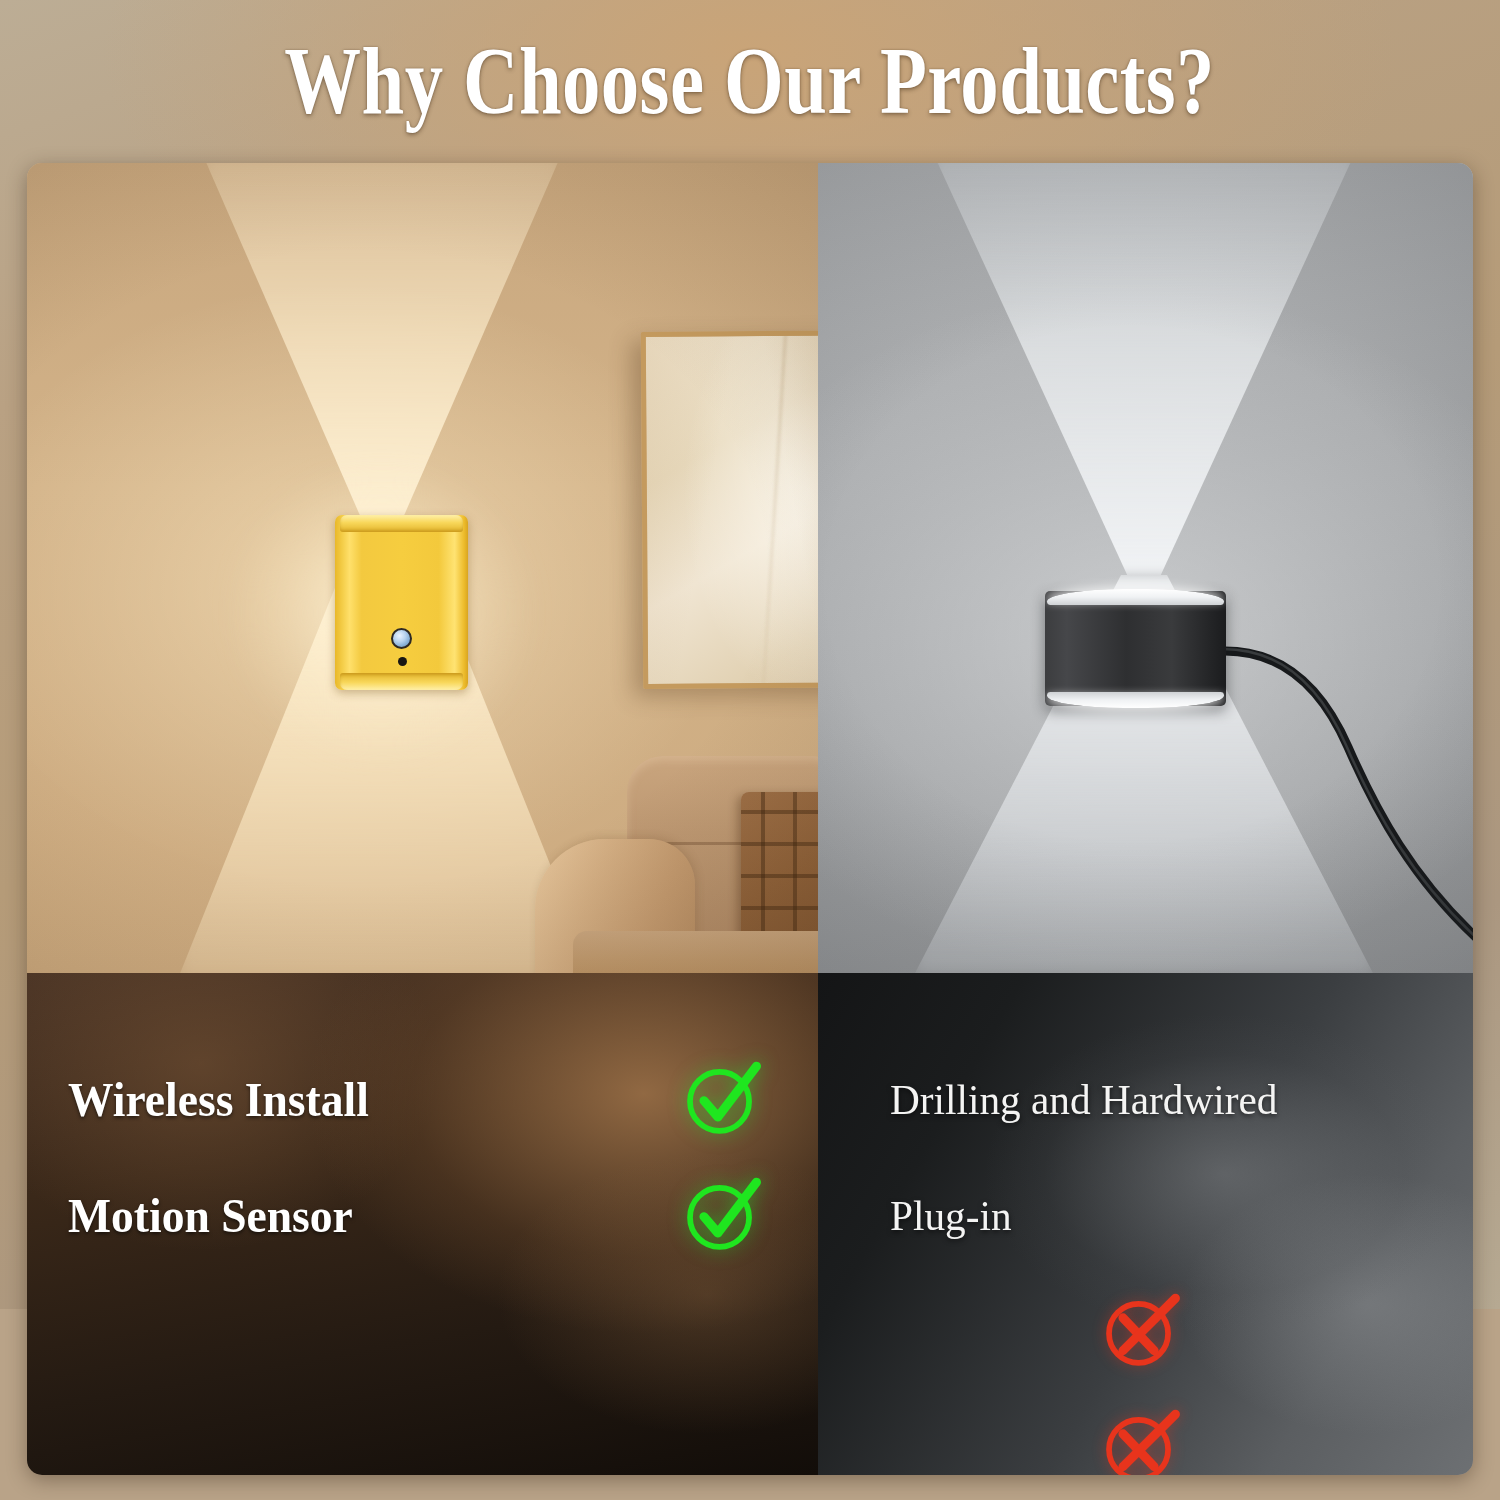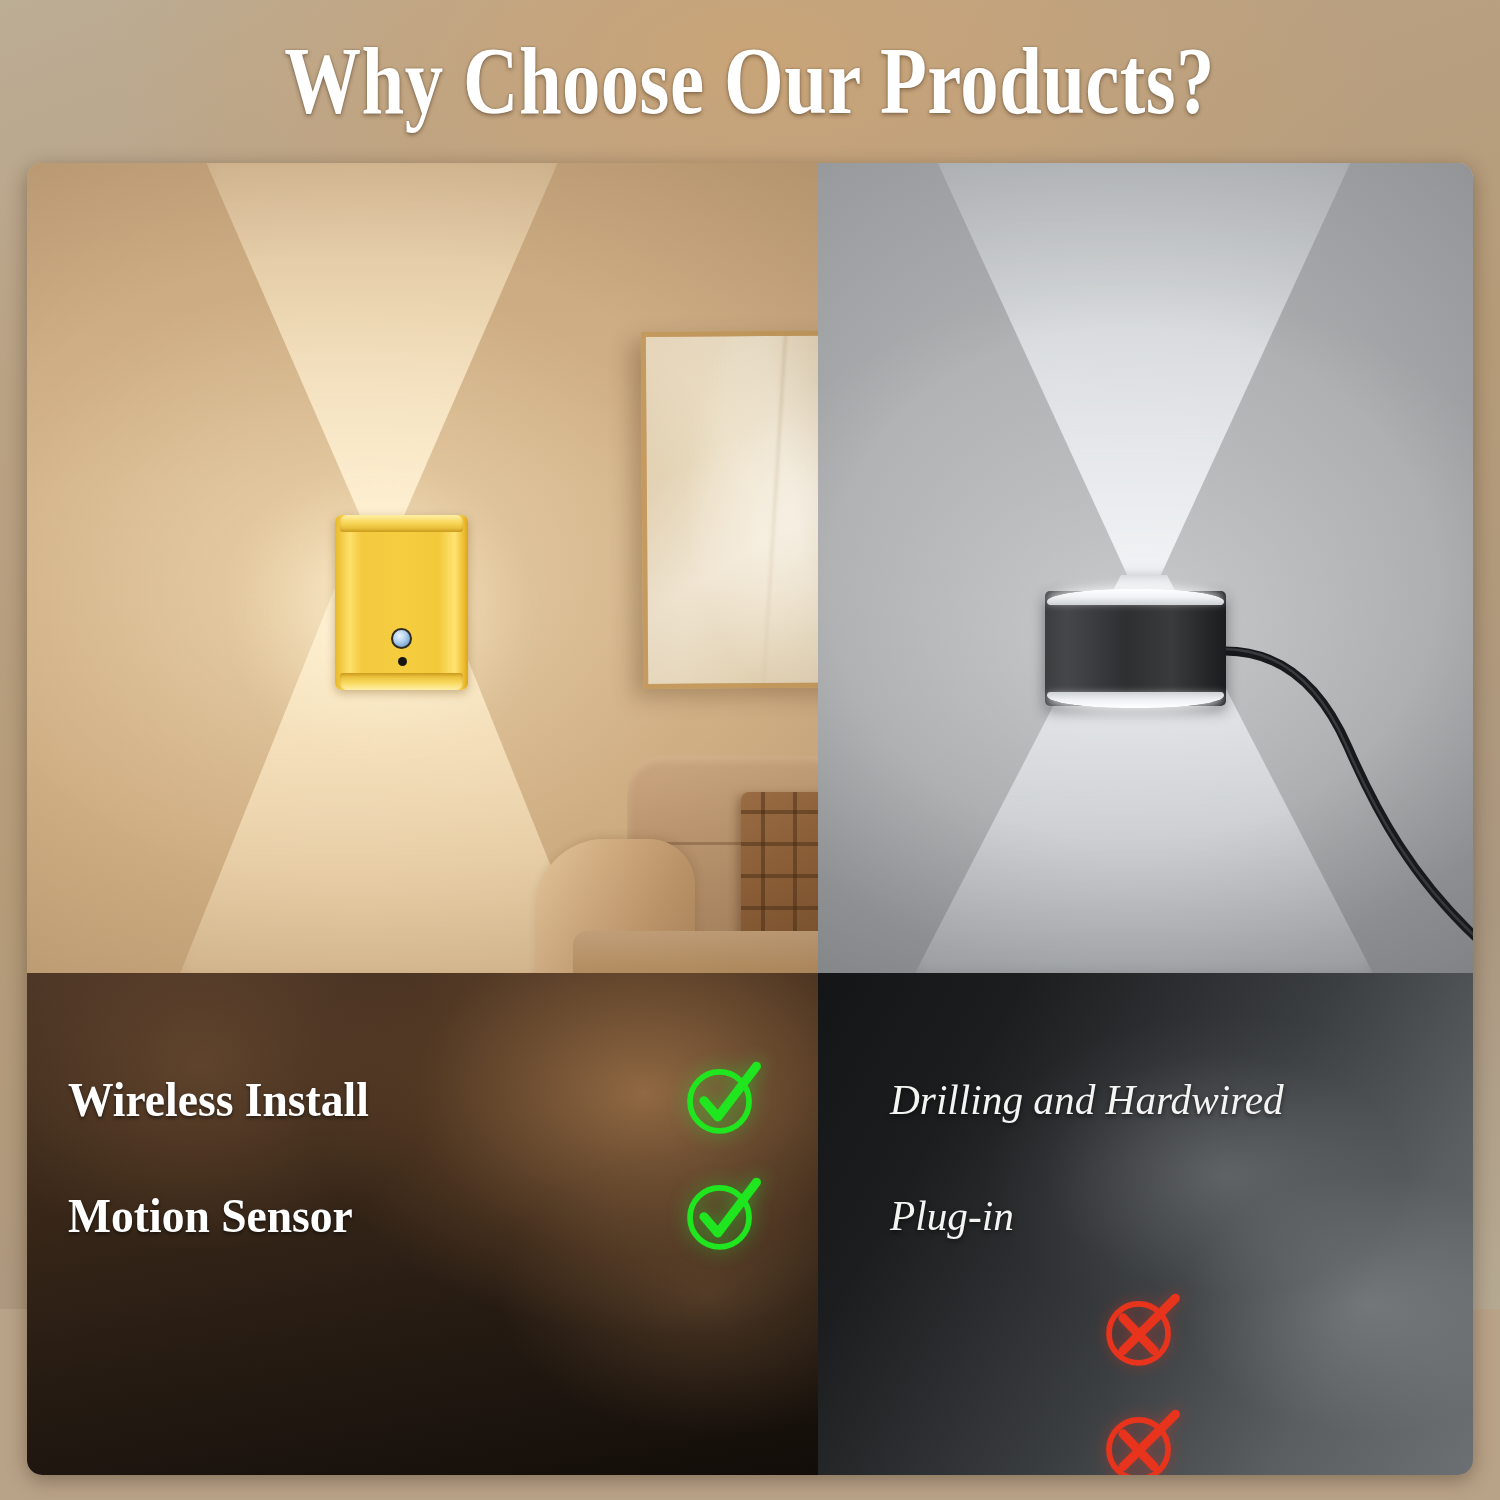--- a/index.html
+++ b/index.html
@@ -300,21 +300,20 @@
     position:absolute; inset:0;
     background: radial-gradient(ellipse 300px 200px at 86% 64%, rgba(150,108,68,0.35) 0%, rgba(0,0,0,0) 70%);
   }
 
   
   .list-gray {
     background:
       radial-gradient(ellipse 300px 200px at 62% 40%, rgba(140,143,146,0.45) 0%, rgba(90,93,96,0.10) 60%, rgba(0,0,0,0) 80%),
       radial-gradient(ellipse 260px 180px at 84% 66%, rgba(150,153,156,0.42) 0%, rgba(0,0,0,0) 72%),
       linear-gradient(120deg, #141516 0%, #1b1d1e 22%, #3b3e41 55%, #5b5e61 78%, #6d7073 100%);
-    font-style: italic;
   }
 
   
   .rows {
     position: absolute;
     inset: 0;
     padding: 0;
     z-index: 5;
     margin-top: 44px;
   }

